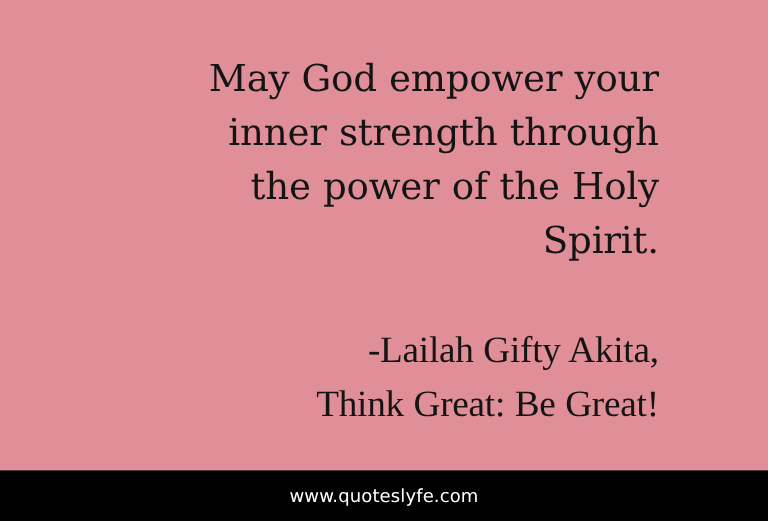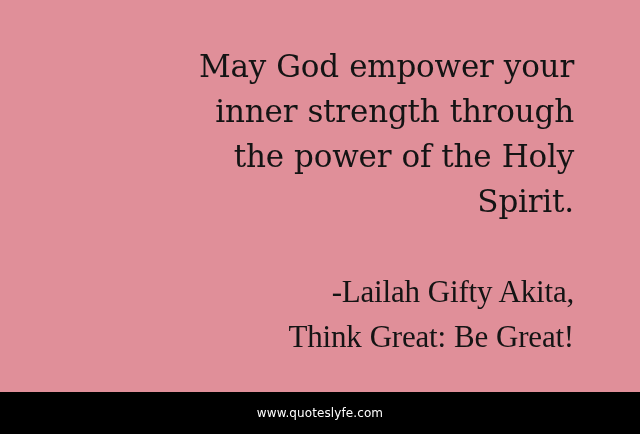--- a/index.html
+++ b/index.html
@@ -22,21 +22,21 @@
     overflow: hidden;
   }
 
   #quote-body {
     position: absolute;
     left: 0;
     top: 0;
     width: 640px;
     height: 388px;
     box-sizing: border-box;
-    padding: 44px 66px 0 66px;
+    padding: 44px 91px 0 66px;
     text-align: right;
   }
 
   #quote-text {
     font-family: "DejaVu Serif", "Liberation Serif", serif;
     font-size: 31px;
     line-height: 45px;
     color: #141414;
     letter-spacing: -0.2px;
     margin: 0;
@@ -68,21 +68,21 @@
     width: 640px;
     height: 42px;
     background: #000000;
     display: flex;
     align-items: center;
     justify-content: center;
   }
 
   #footer-url {
     font-family: "DejaVu Sans", "Liberation Sans", sans-serif;
-    font-size: 12px;
+    font-size: 15px;
     color: #ffffff;
     letter-spacing: 0.1px;
     line-height: 1;
   }
 </style>
 </head>
 <body>
 
 <div id="quote-card">
 

